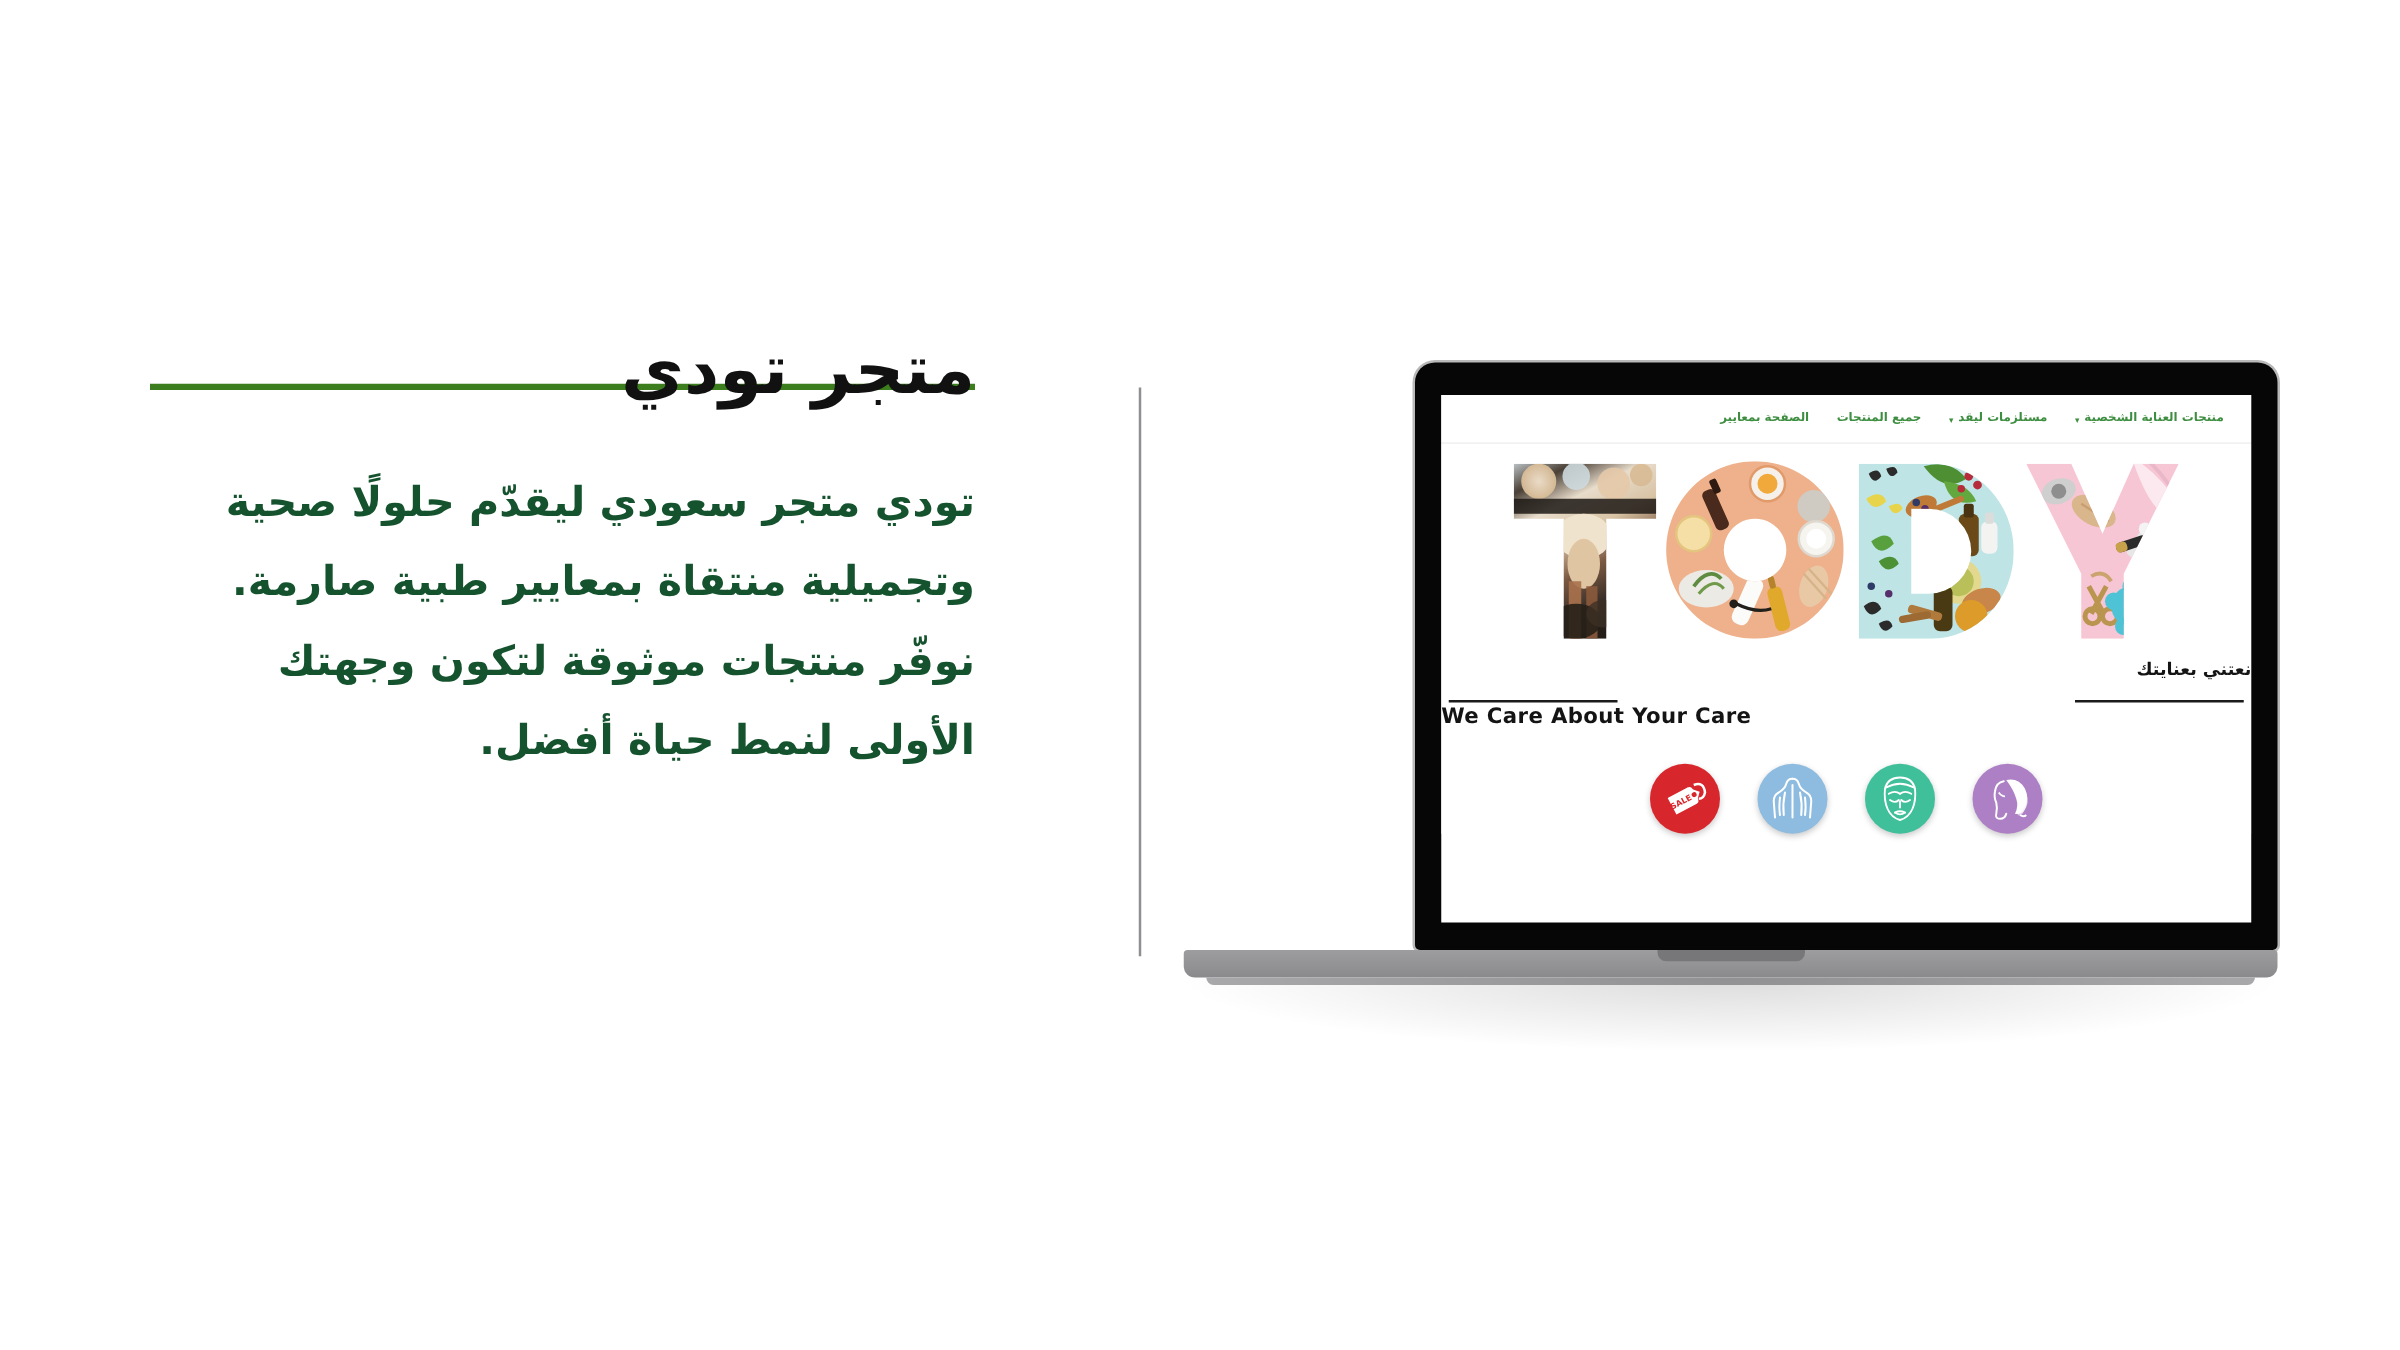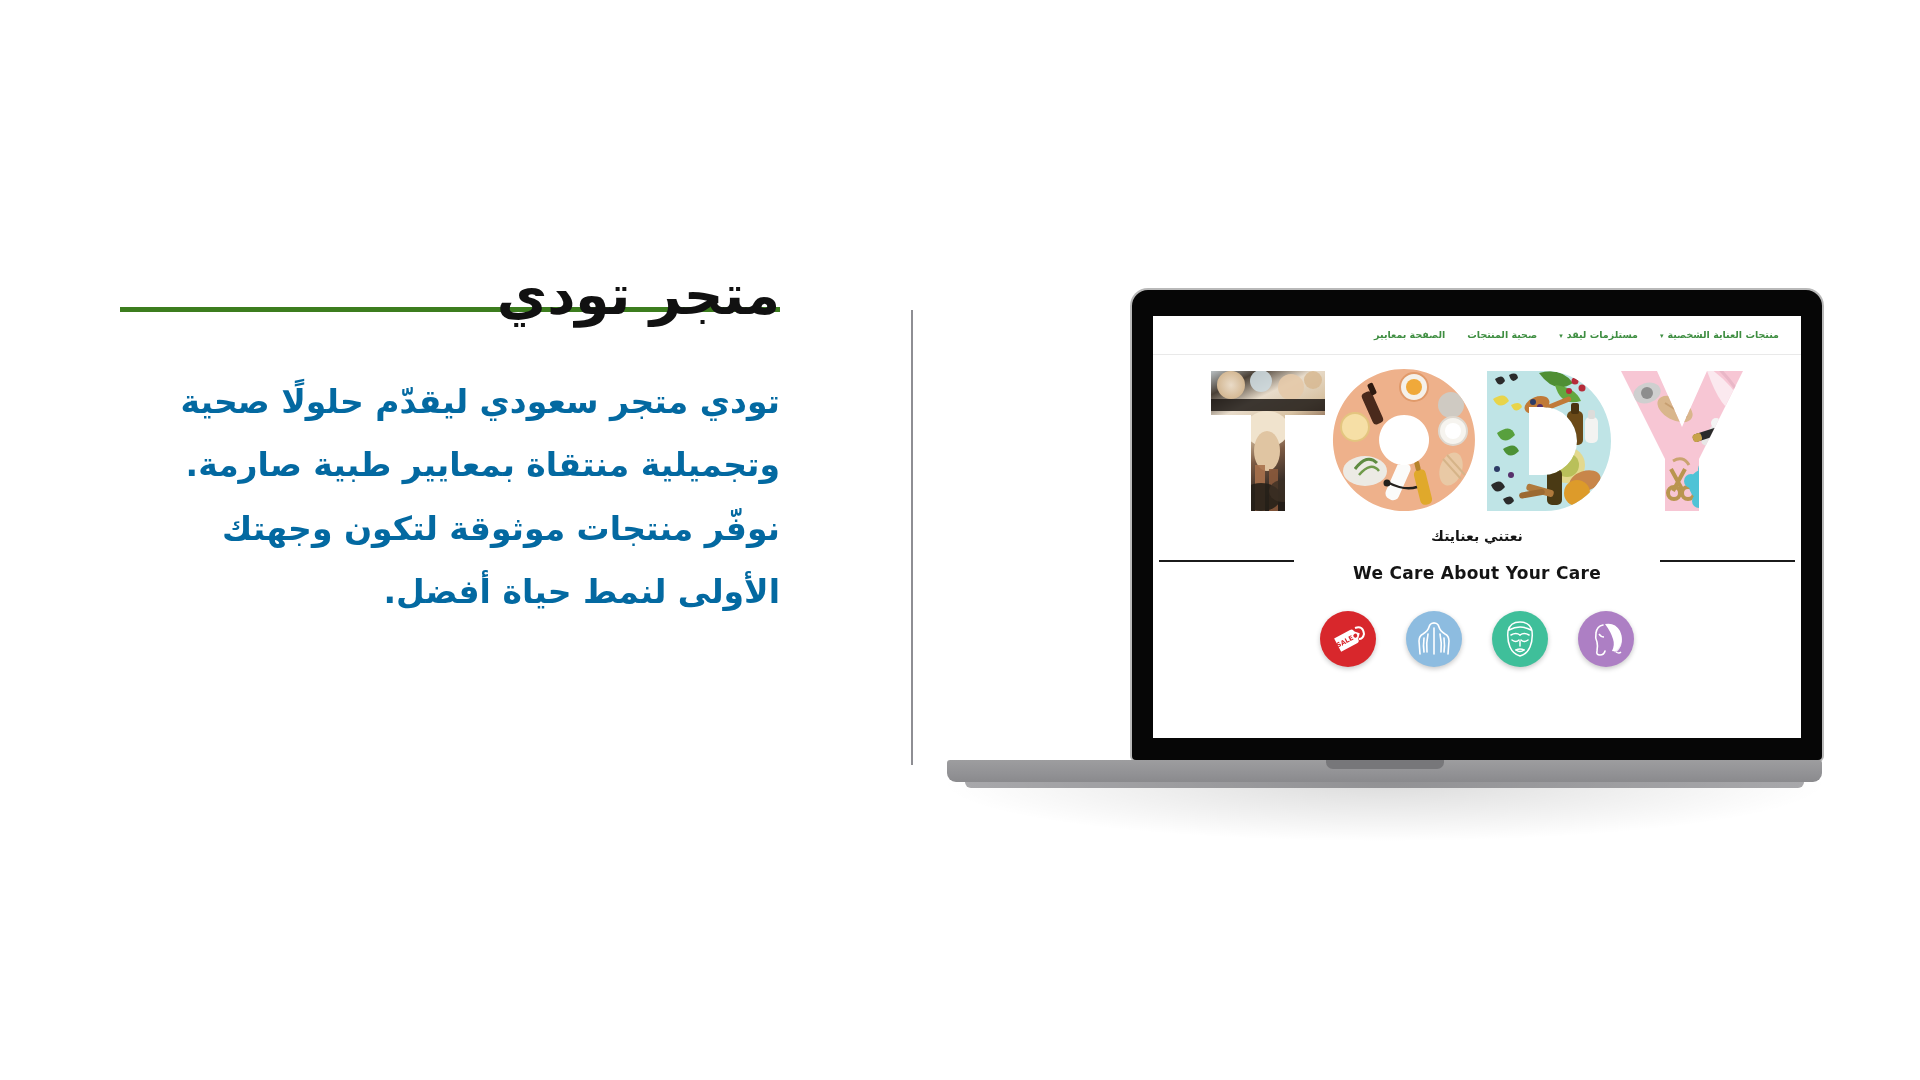--- a/index.html
+++ b/index.html
@@ -55,21 +55,21 @@
     letter-spacing: 0px;
     white-space: nowrap;
     direction: rtl;
   }
 
   .body-copy {
     margin: 28px 0 0 0;
     font-size: 33px;
     line-height: 1.92;
     font-weight: 700;
-    color: #0369a1;
+    color: #14532d;
     text-align: right;
     direction: rtl;
   }
 
   
   .v-divider {
     position: absolute;
     left: 911px;
     top: 310px;
     width: 2px;
@@ -170,21 +170,20 @@
     height: 1.5px;
     background: #1b1b1b;
     width: 135px;
   }
   .tagline-rule.right { right: 6px; }
   .tagline-rule.left  { left: 6px; }
   .tagline-text {
     position: absolute;
     left: 0; right: 0;
     top: 0;
-    text-align: center;
   }
   .tagline-ar {
     font-size: 14px;
     font-weight: 700;
     color: #141414;
     line-height: 1.35;
     direction: rtl;
   }
   .tagline-en {
     font-size: 17px;
@@ -278,21 +277,21 @@
         <nav class="site-nav">
           <div class="nav-item">
             <span>منتجات العناية الشخصية</span>
             <span class="nav-caret">▾</span>
           </div>
           <div class="nav-item">
             <span>مستلزمات ليقد</span>
             <span class="nav-caret">▾</span>
           </div>
           <div class="nav-item">
-            <span>صحية المنتجات</span>
+            <span>جميع المنتجات</span>
           </div>
           <div class="nav-item">
             <span>الصفحة بمعايير</span>
           </div>
         </nav>
         <div class="nav-underline"></div>
 
         <div class="hero">
           <div class="wordmark">
 

